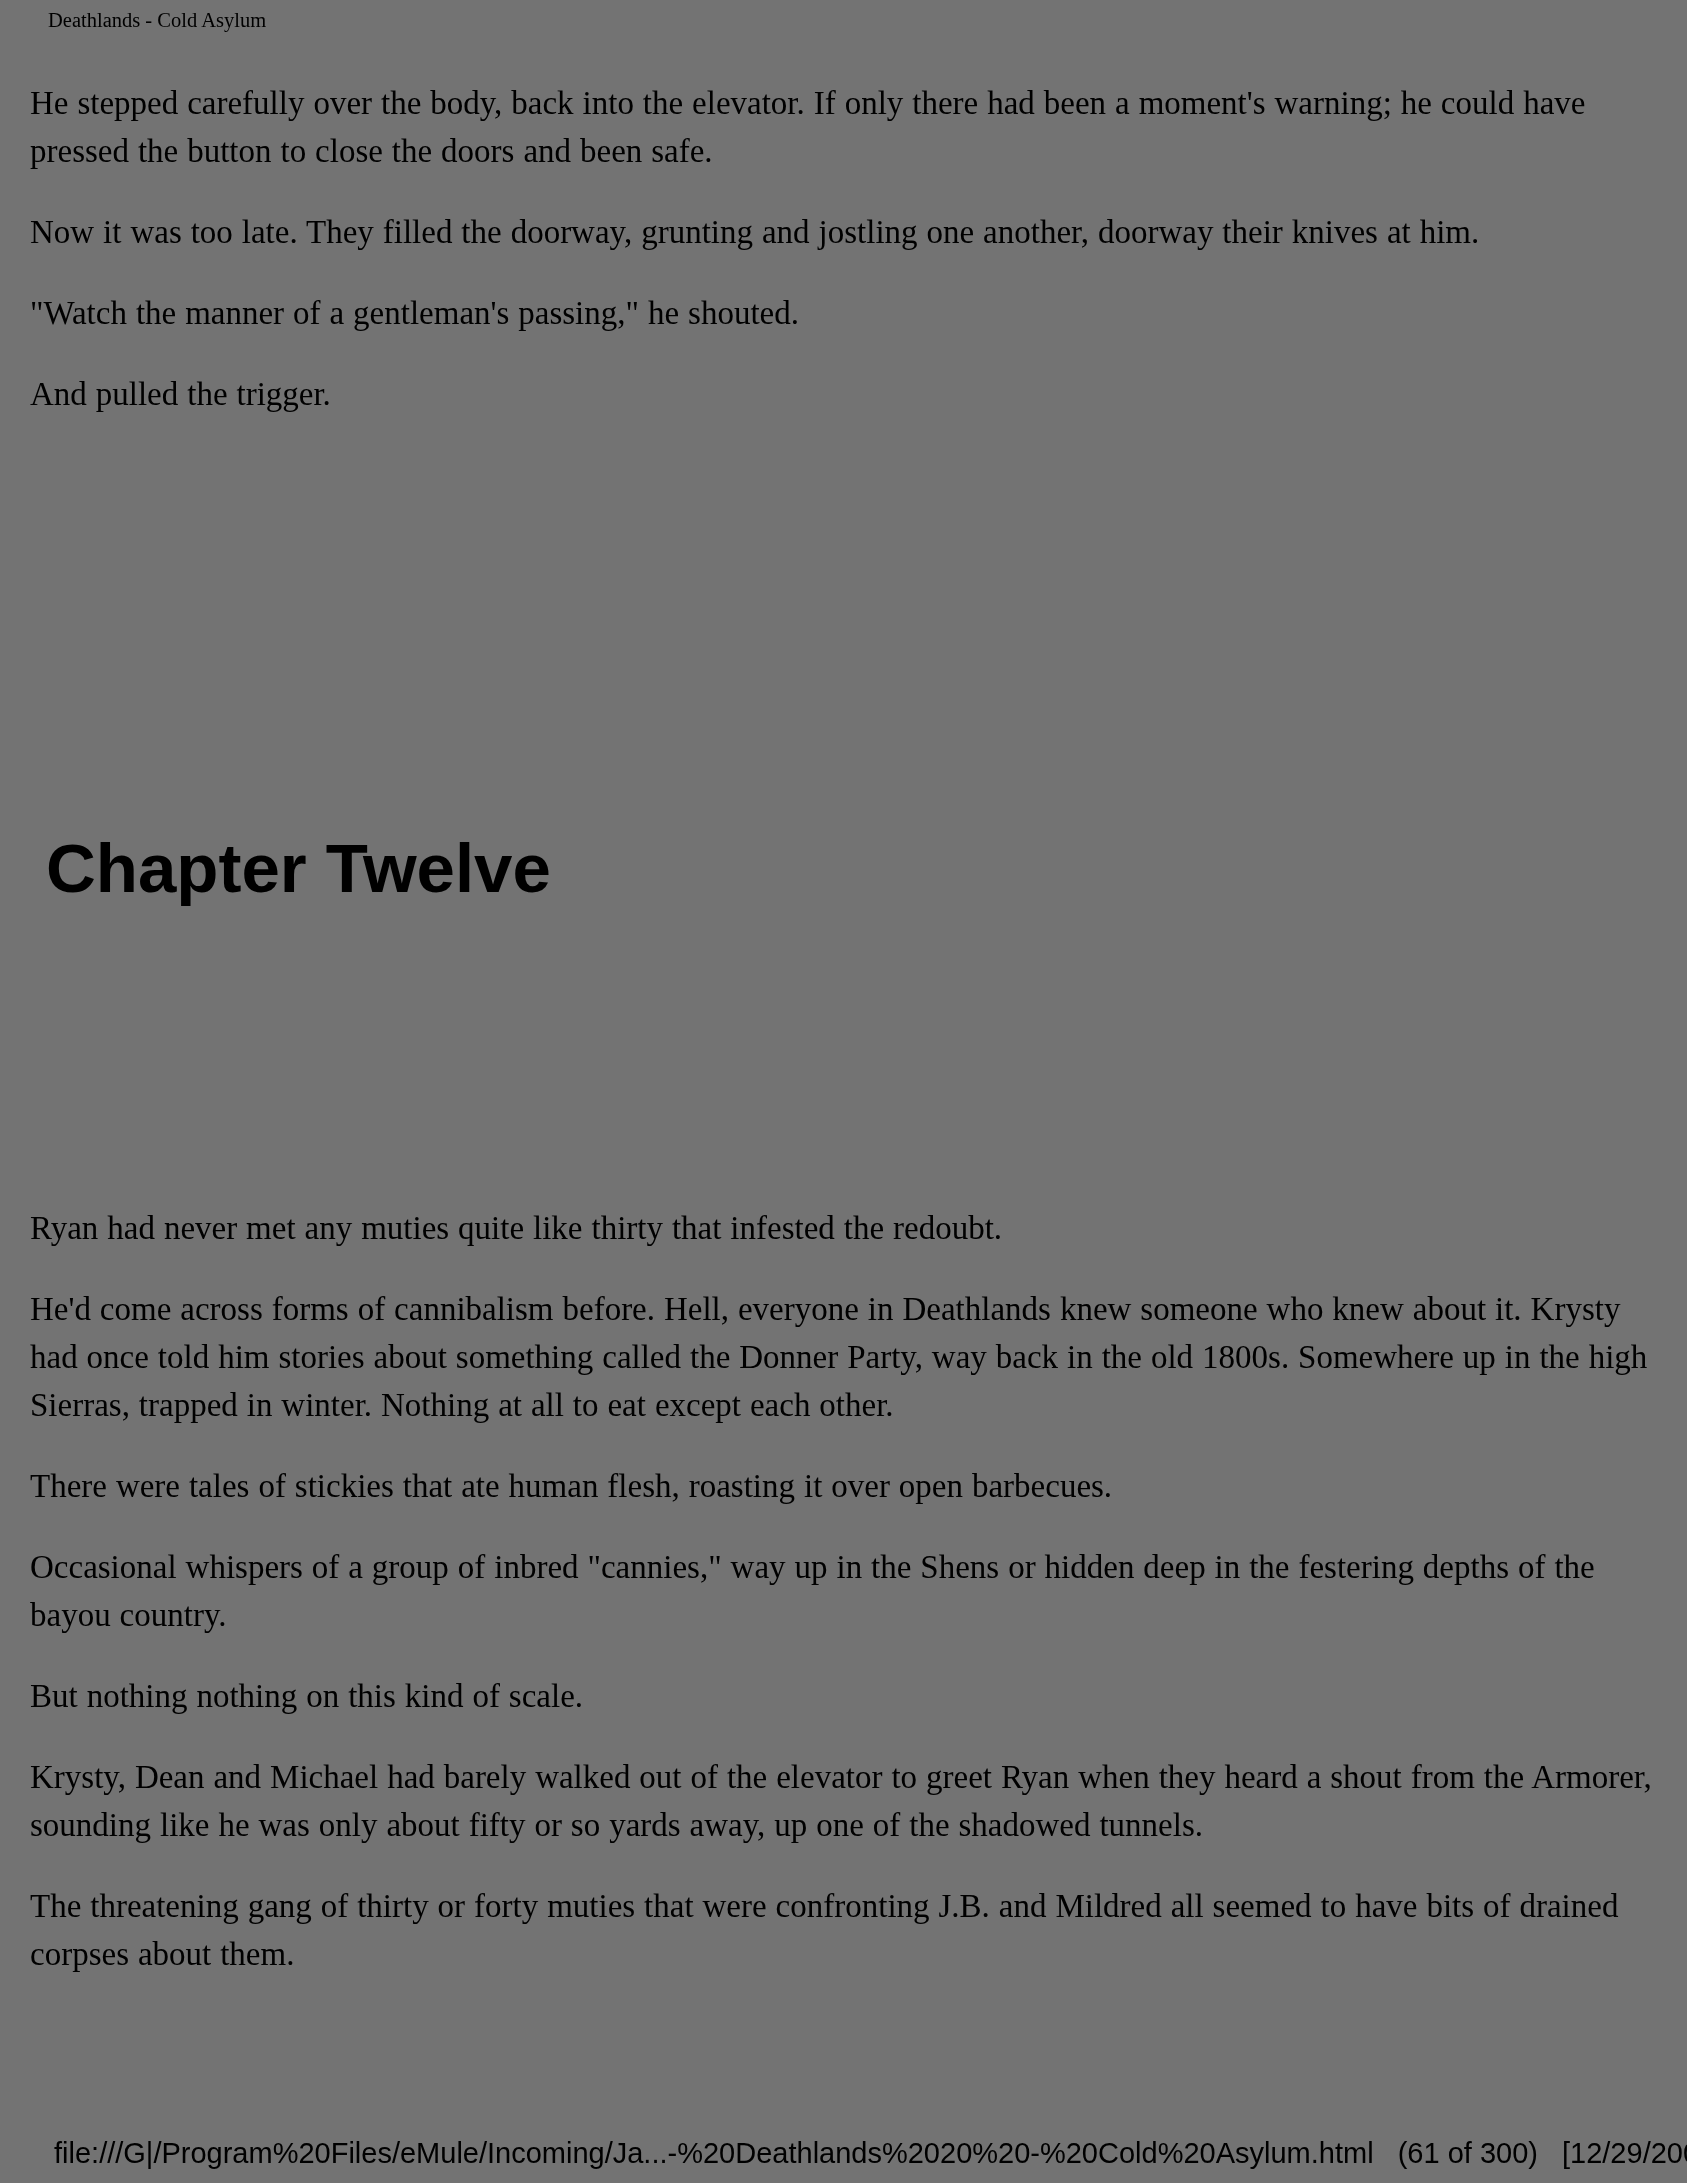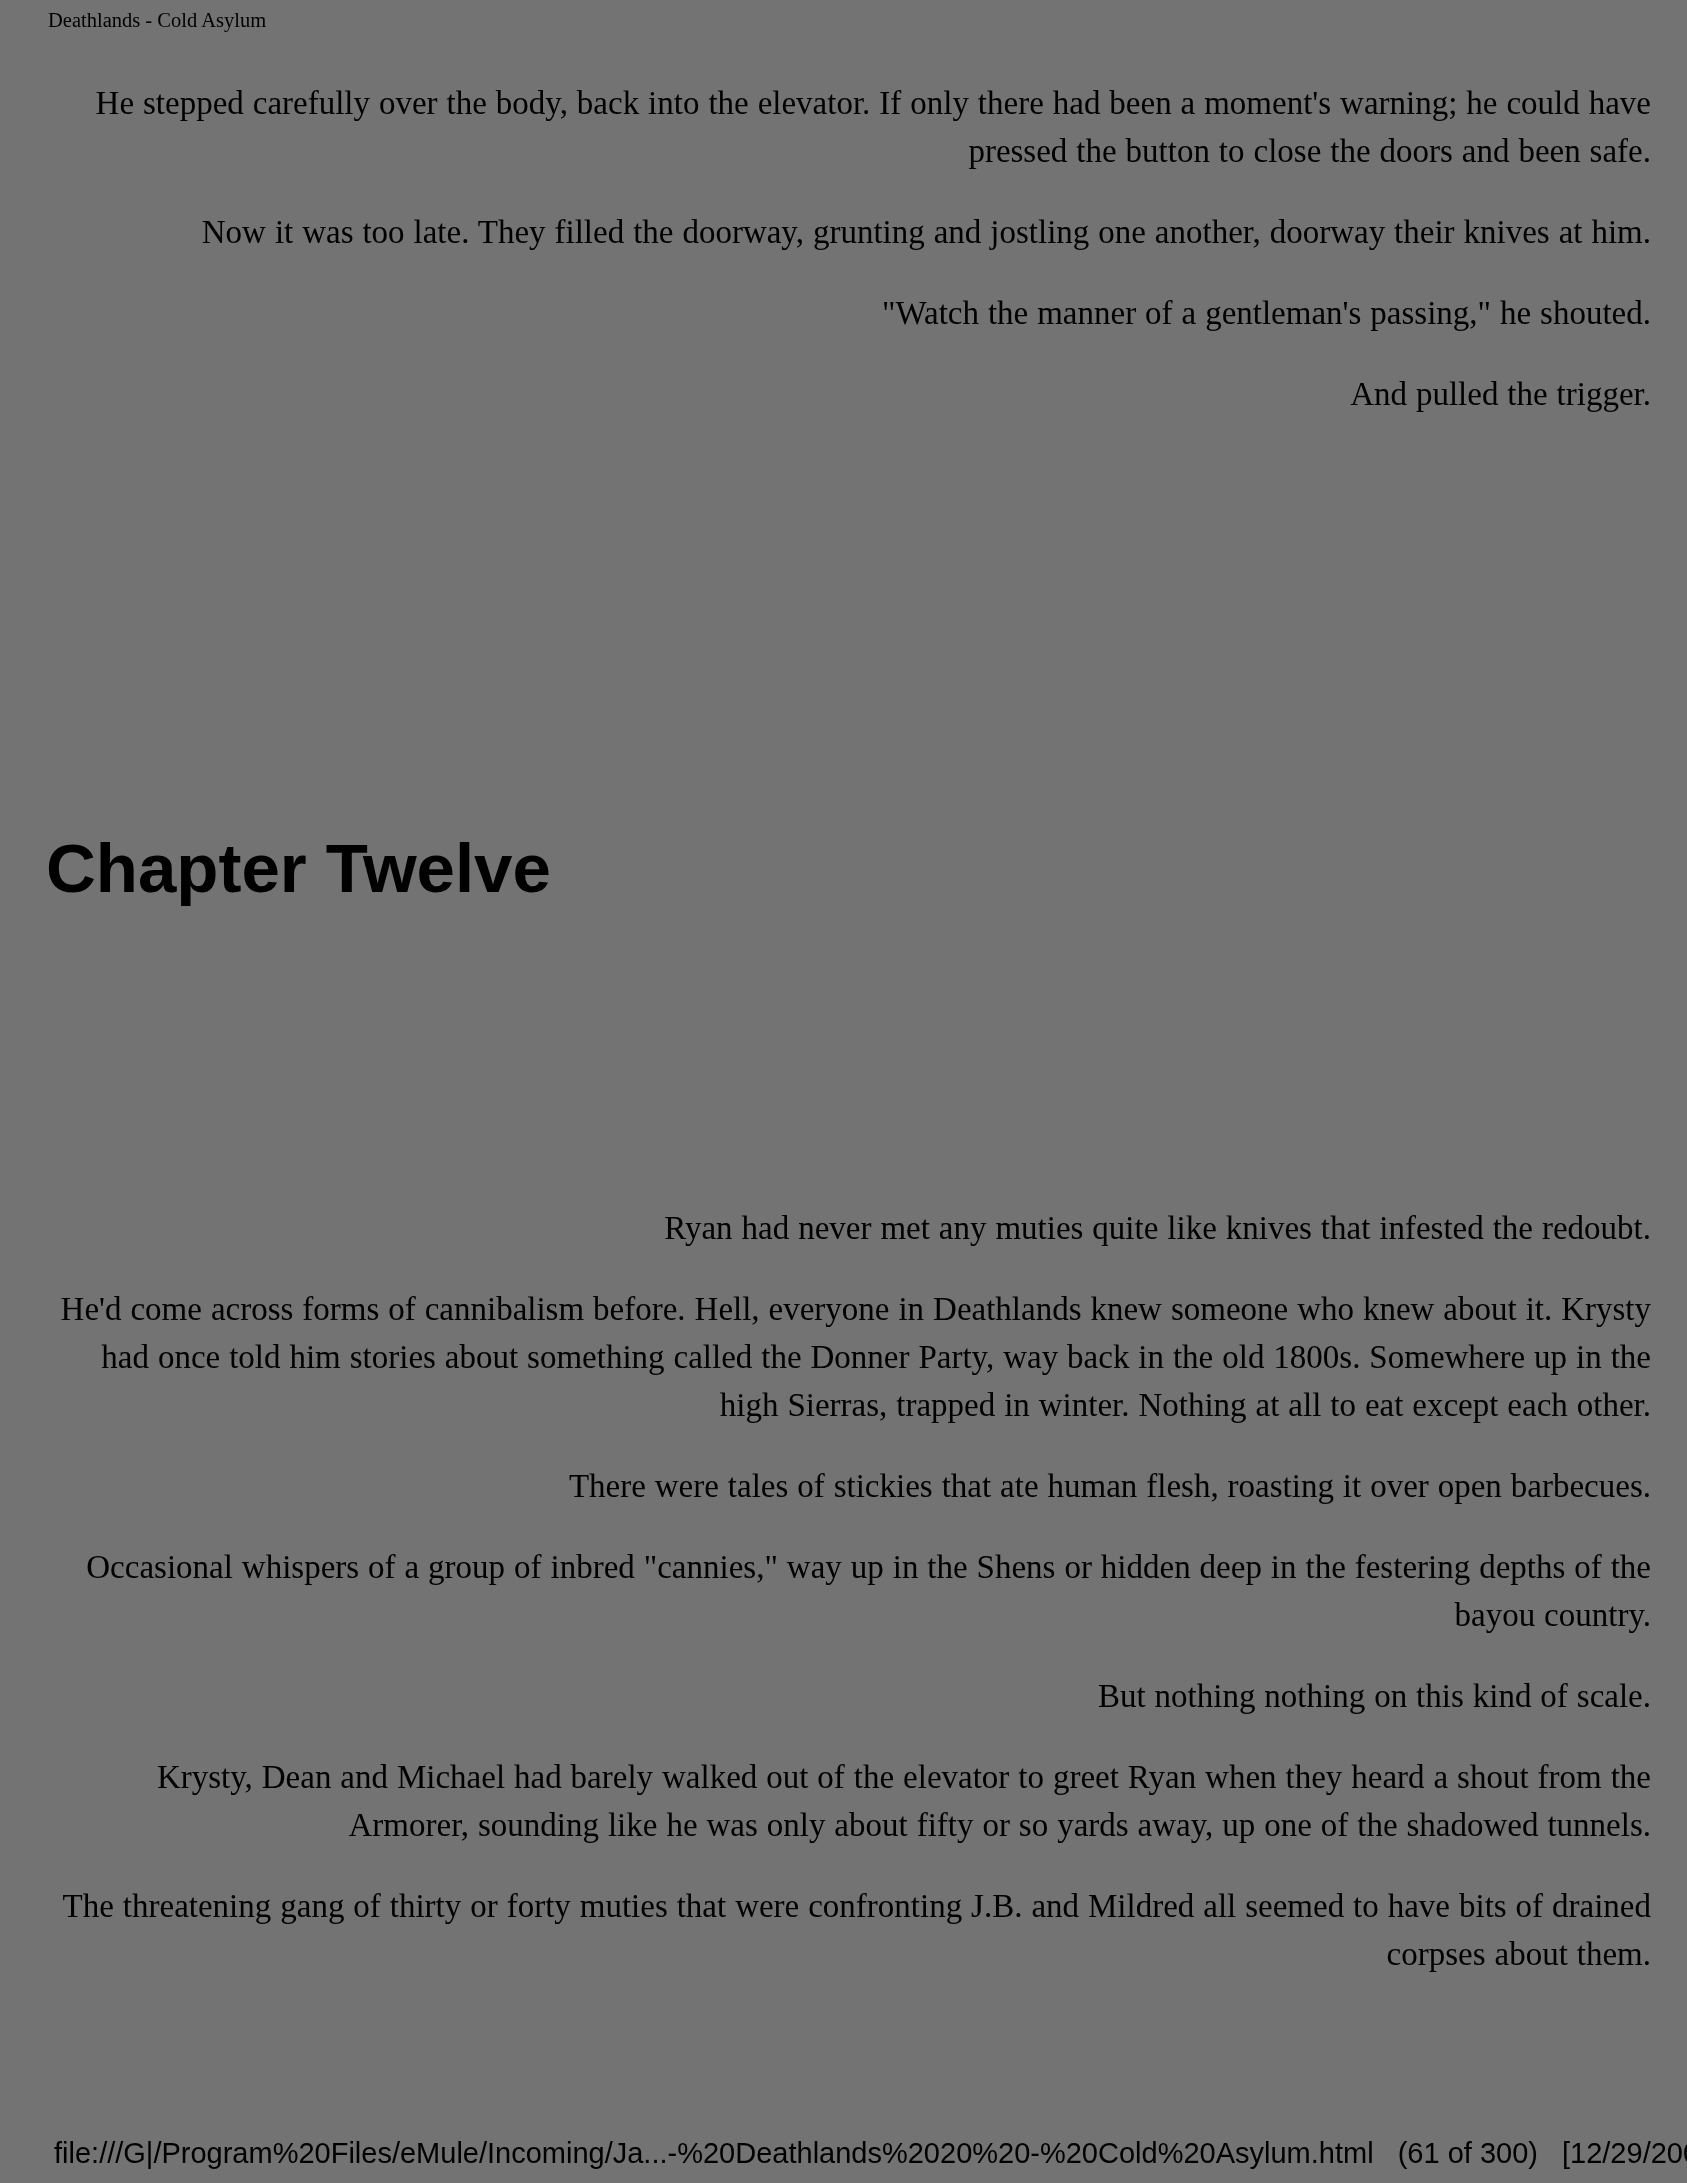--- a/index.html
+++ b/index.html
@@ -25,23 +25,22 @@
     font-size: 20.5px;
     line-height: 1.15;
     white-space: nowrap;
   }
   .content {
     padding: 46px 30px 0 30px;
   }
   .content p.para {
     font-size: 33px;
     line-height: 48px;
-    margin: 33px 6px;
+    margin: 33px 0;
     word-spacing: 0.7px;
-    text-align: right;
   }
   .spacer-1 { height: 364px; }
   .spacer-2 { height: 248px; }
   h1.chapter-heading {
     font-family: "Liberation Sans", "DejaVu Sans", sans-serif;
     font-weight: bold;
     font-size: 69px;
     line-height: 76px;
     margin: 16px;
     letter-spacing: 0px;
@@ -71,21 +70,21 @@
     <p class="para">Now it was too late. They filled the doorway, grunting and jostling one another, doorway their knives at him.</p>
     <p class="para">"Watch the manner of a gentleman's passing," he shouted.</p>
     <p class="para">And pulled the trigger.</p>
 
     <div class="spacer-1"></div>
 
     <h1 class="chapter-heading">Chapter Twelve</h1>
 
     <div class="spacer-2"></div>
 
-    <p class="para">Ryan had never met any muties quite like knives that infested the redoubt.</p>
+    <p class="para">Ryan had never met any muties quite like thirty that infested the redoubt.</p>
     <p class="para">He'd come across forms of cannibalism before. Hell, everyone in Deathlands knew someone who knew about it. Krysty had once told him stories about something called the Donner Party, way back in the old 1800s. Somewhere up in the high Sierras, trapped in winter. Nothing at all to eat except each other.</p>
     <p class="para">There were tales of stickies that ate human flesh, roasting it over open barbecues.</p>
     <p class="para">Occasional whispers of a group of inbred "cannies," way up in the Shens or hidden deep in the festering depths of the bayou country.</p>
     <p class="para">But nothing nothing on this kind of scale.</p>
     <p class="para">Krysty, Dean and Michael had barely walked out of the elevator to greet Ryan when they heard a shout from the Armorer, sounding like he was only about fifty or so yards away, up one of the shadowed tunnels.</p>
     <p class="para">The threatening gang of thirty or forty muties that were confronting J.B. and Mildred all seemed to have bits of drained corpses about them.</p>
 
   </div>
 
   <div class="print-footer"><span>file:///G|/Program%20Files/eMule/Incoming/Ja...-%20Deathlands%2020%20-%20Cold%20Asylum.html</span><span class="sep"> </span><span>(61 of 300)</span><span class="sep"> </span><span>[12/29/2004 6:16:57 PM]</span></div>

